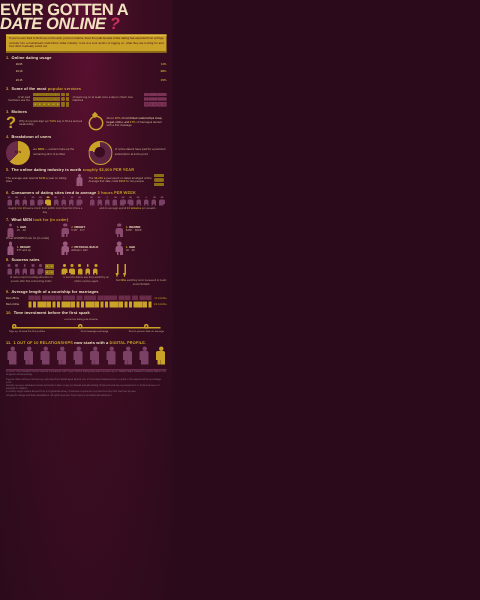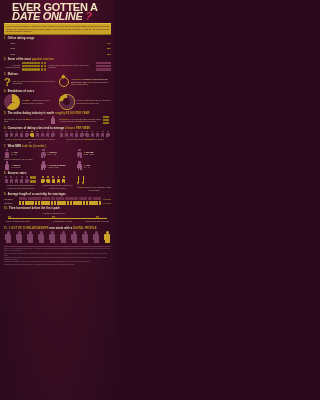--- a/index.html
+++ b/index.html
@@ -10,21 +10,21 @@
     -webkit-font-smoothing:none;
   }
   #poster{
     position:relative;width:115px;height:400px;
     background:
       radial-gradient(ellipse at 50% 6%, #5a1030 0%, #3d0d22 42%, #2b0a1c 100%);
     overflow:hidden;
   }
 
   
-  .hdr{padding:3px 4px 1px 12px;}
+  .hdr{padding:3px 4px 1px 0;}
   .ttl{
     font-weight:bold;letter-spacing:-0.3px;line-height:9px;
     color:#f2e3c0;text-transform:uppercase;
   }
   .ttl .l1{font-size:11px;display:block;}
   .ttl .l2{font-size:11px;display:block;font-style:italic;}
   .ttl .q{color:#c8315a;font-size:11px;}
 
   
   .goldbox{

